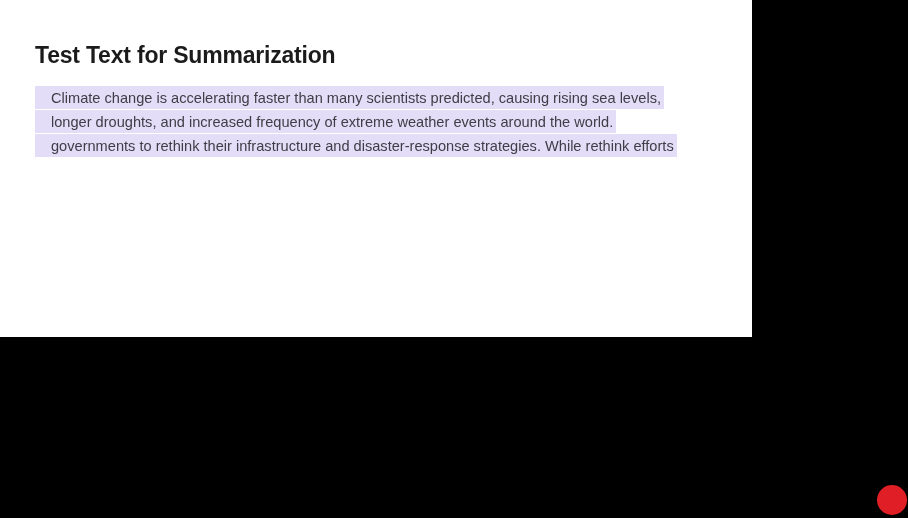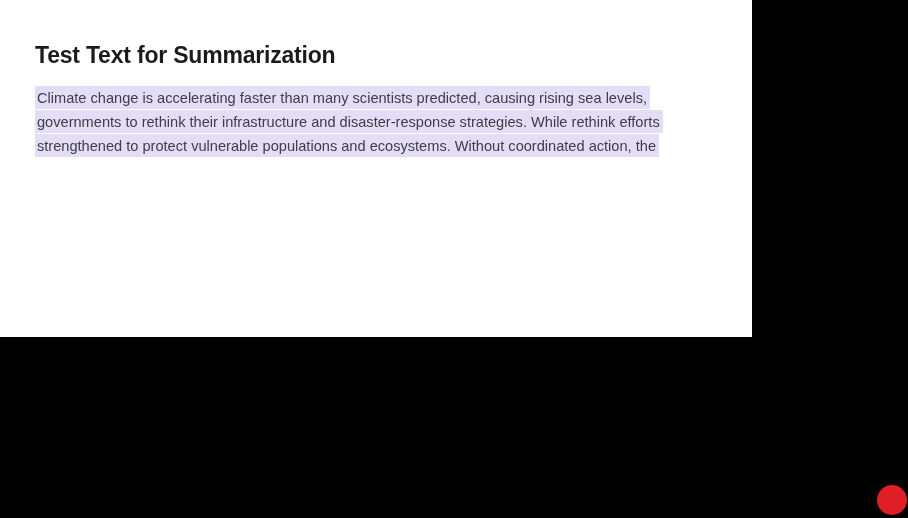--- a/index.html
+++ b/index.html
@@ -42,41 +42,41 @@
     font-size: 14.6px;
     color: var(--body_text);
   }
   .line {
     height: 24px;
     line-height: 24px;
     white-space: nowrap;
   }
   .sel {
     background: var(--selection_highlight);
-    padding: 4px 3px 3px 2px;
+    padding: 4px 3px 3px 16px;
     margin-right: -3px;
   }
   .red-dot {
     position: absolute;
     left: 877px; top: 485px;
     width: 30px; height: 30px;
     border-radius: 50%;
     background: var(--indicator_red);
   }
 </style>
 </head>
 <body>
 
 <div class="screen">
 
   <div class="panel">
     <h1 class="page-title">Test Text for Summarization</h1>
 
     <div class="paragraph">
       <div class="line"><span class="sel">Climate change is accelerating faster than many scientists predicted, causing rising sea levels,</span></div>
+      <div class="line"><span class="sel">longer droughts, and increased frequency of extreme weather events around the world.</span></div>
       <div class="line"><span class="sel">governments to rethink their infrastructure and disaster-response strategies. While rethink efforts</span></div>
-      <div class="line"><span class="sel">strengthened to protect vulnerable populations and ecosystems. Without coordinated action, the</span></div>
     </div>
   </div>
 
   <div class="red-dot"></div>
 
 </div>
 
 </body></html>

